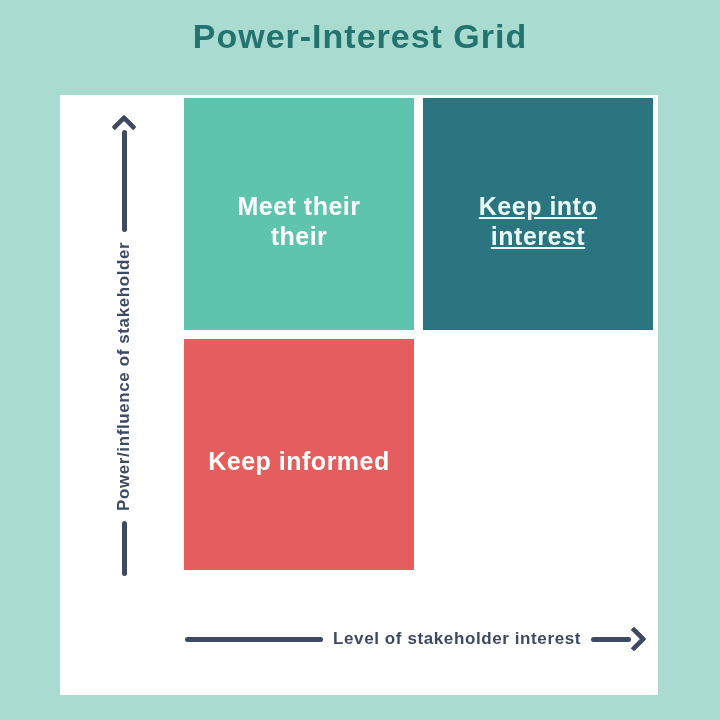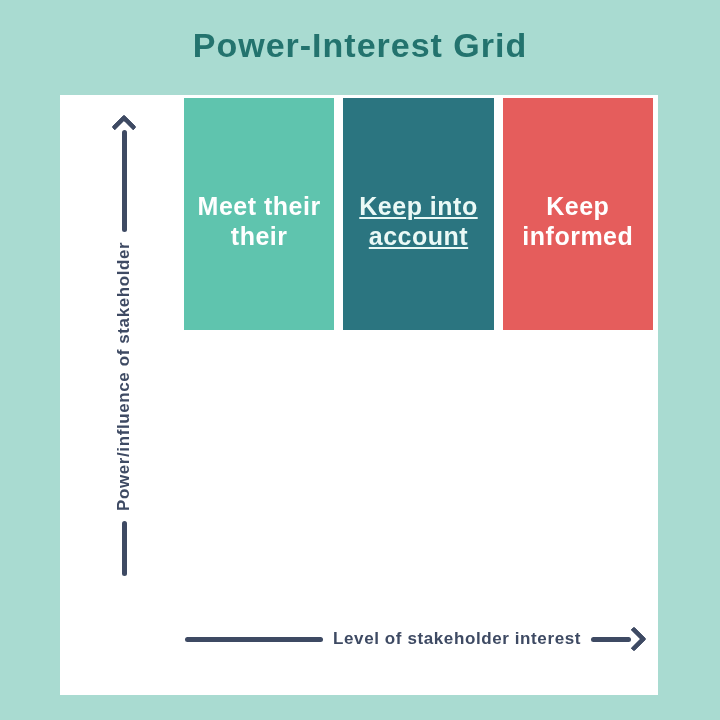--- a/index.html
+++ b/index.html
@@ -6,27 +6,27 @@
     --background:#a9dbd1; --card:#ffffff; --title-text:#23736e; --axis:#3e4a63;
     --quadrant-top-left-bg:#5fc4ae; --quadrant-top-left-text:#ffffff;
     --quadrant-top-right-bg:#c2d2d4; --quadrant-top-right-text:#2d6f7a;
     --quadrant-bottom-left-bg:#2b7580; --quadrant-bottom-left-text:#eaf9f6;
     --quadrant-bottom-right-bg:#e55d5c; --quadrant-bottom-right-text:#ffffff;
   }
   html,body{margin:0;padding:0;}
   body{font-family:"Liberation Sans",sans-serif;}
   .canvas{position:relative;width:720px;height:720px;background:var(--background);overflow:hidden;}
   .title{
-    position:absolute;top:26px;left:0;width:720px;text-align:center;
+    position:absolute;top:17px;left:0;width:720px;text-align:center;
     font-size:34px;font-weight:bold;letter-spacing:1px;color:var(--title-text);
   }
   .card{position:absolute;left:60px;top:95px;width:598px;height:600px;background:var(--card);}
   .grid{
     position:absolute;left:124px;top:3px;width:469px;height:472px;
-    display:grid;grid-template-columns:1fr 1fr 1fr;grid-template-rows:1fr 1fr;gap:9px;
+    display:grid;grid-template-columns:1fr 1fr;grid-template-rows:1fr 1fr;gap:9px;
   }
   .cell{display:flex;align-items:center;justify-content:center;text-align:center;padding-top:14px;box-sizing:border-box;}
   .cell-label{font-weight:bold;font-size:25px;line-height:1.2;letter-spacing:.5px;}
   .cell-label span{display:block;}
   .cell-label span:empty{display:none;}
   .tl{background:var(--quadrant-top-left-bg);color:var(--quadrant-top-left-text);}
   .tr{background:var(--quadrant-top-right-bg);color:var(--quadrant-top-right-text);}
   .bl{background:var(--quadrant-bottom-left-bg);color:var(--quadrant-bottom-left-text);text-decoration:underline;}
   .br{background:var(--quadrant-bottom-right-bg);color:var(--quadrant-bottom-right-text);text-align:center;}
   .axis{position:absolute;display:flex;align-items:center;height:30px;}
@@ -57,21 +57,21 @@
     <div class="grid">
       <div class="cell tl">
         <div class="cell-label">
           <span>Meet their</span>
           <span>their</span>
         </div>
       </div>
       <div class="cell bl">
         <div class="cell-label">
           <span>Keep into</span>
-          <span>account</span>
+          <span>interest</span>
         </div>
       </div>
       <div class="cell br">
         <div class="cell-label">
           <span>Keep informed</span>
 
         </div>
       </div>
     </div>
 

